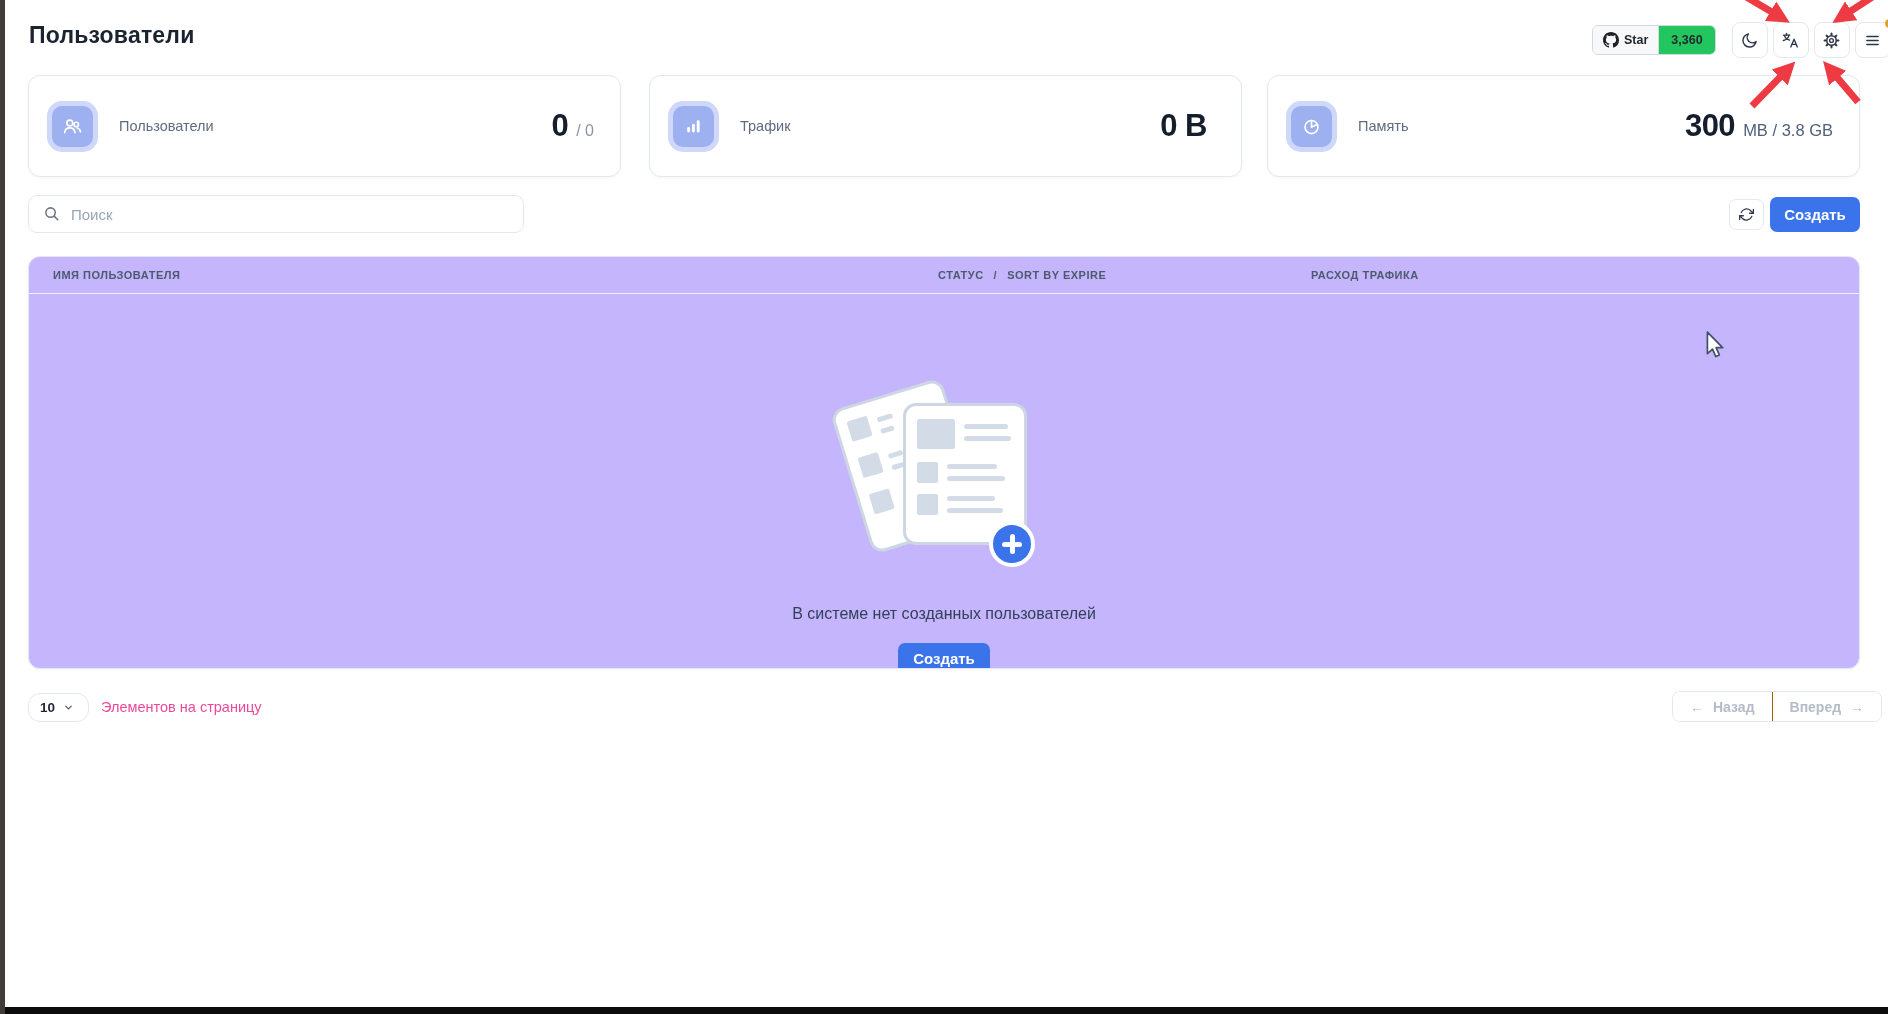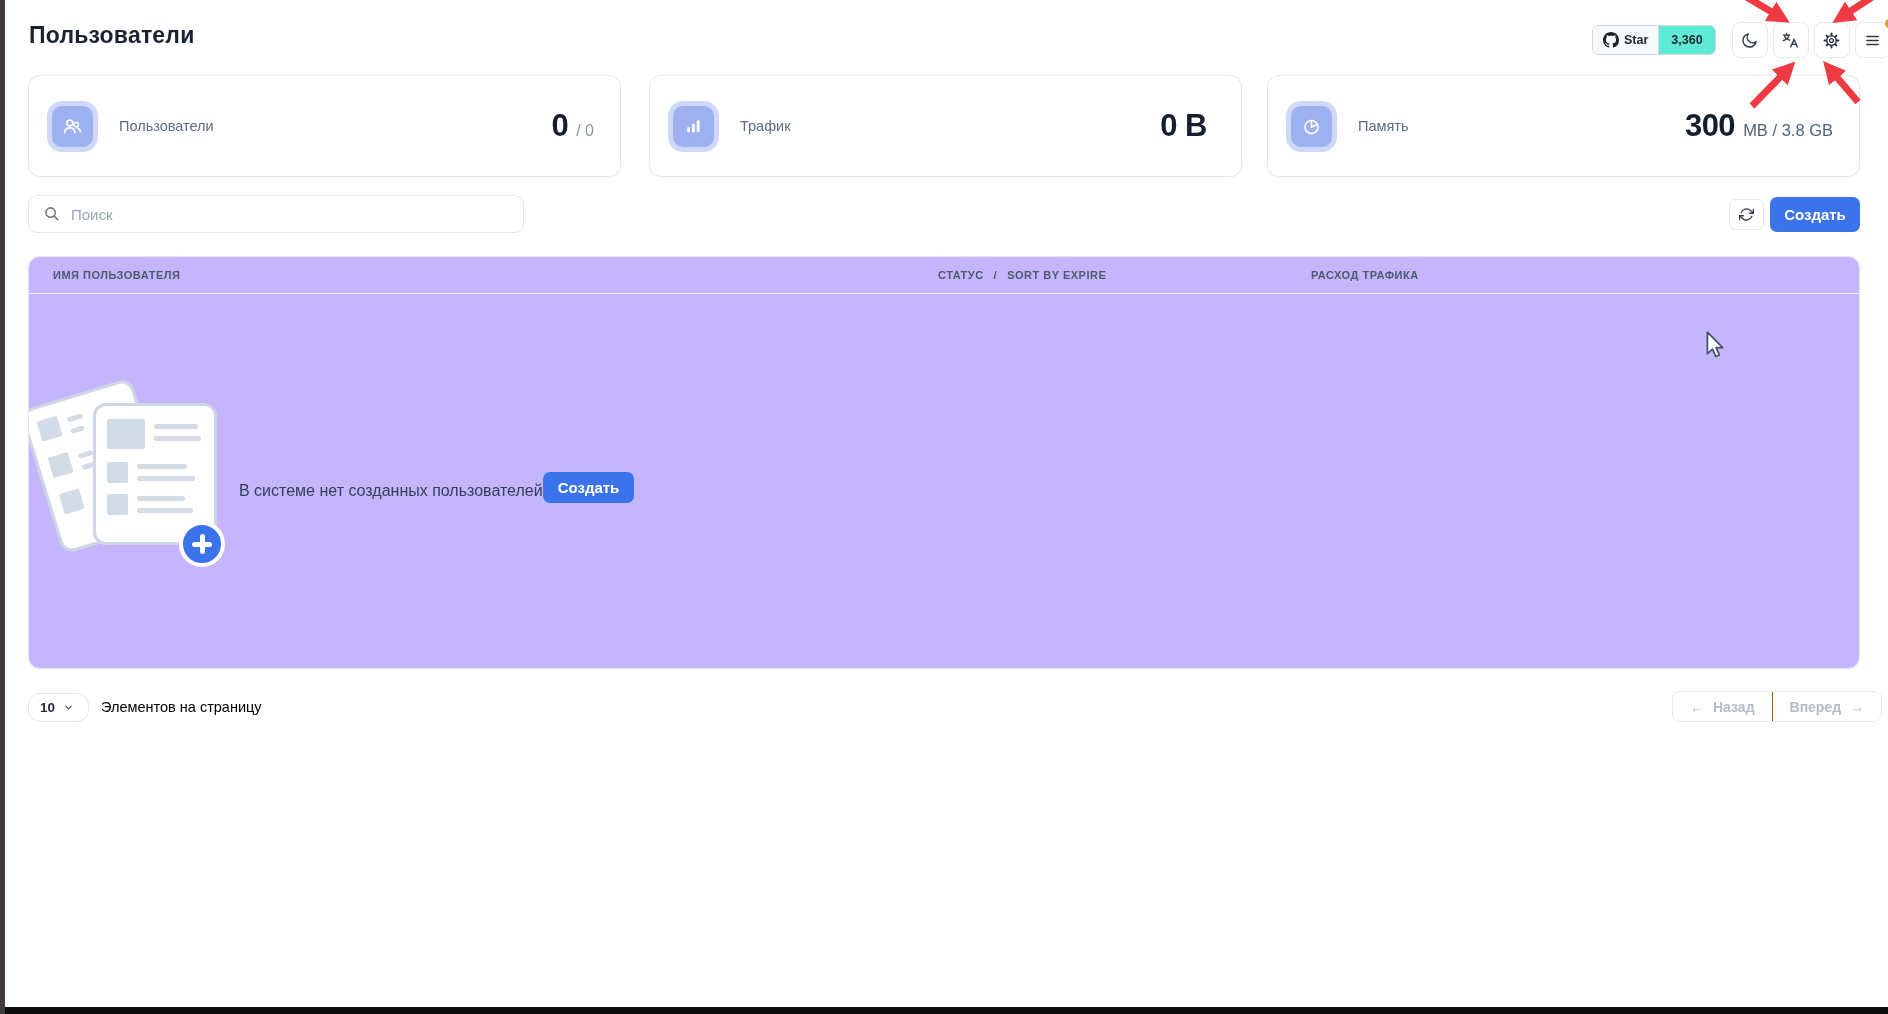--- a/index.html
+++ b/index.html
@@ -11,21 +11,21 @@
   
   .left-edge{position:absolute;left:0;top:0;width:5px;height:1014px;background:#423b37;}
   .bottom-edge{position:absolute;left:5px;top:1007px;width:1883px;height:7px;background:#0c0c0c;}
 
   
   .page-title{position:absolute;left:29px;top:22px;margin:0;font-size:23px;font-weight:700;color:#1b2330;letter-spacing:.2px;}
 
   .topbar{position:absolute;left:1592px;top:22px;height:36px;display:flex;align-items:center;}
   .gh{display:flex;height:30px;border:1px solid #d3d9e0;border-radius:6px;overflow:hidden;font-size:12.5px;font-weight:600;color:#24292f;background:#fff;cursor:pointer;}
   .gh-star{display:flex;align-items:center;gap:5px;padding:0 10px;background:#f6f8fa;border-right:1px solid #d3d9e0;}
-  .gh-count{display:flex;align-items:center;padding:0 12px;background:#5eead4;}
+  .gh-count{display:flex;align-items:center;padding:0 12px;background:#22c55e;}
   .tb-btns{display:flex;gap:5px;margin-left:16px;}
   .icon-btn{width:36px;height:36px;border:1px solid #e4e9f0;border-radius:8px;background:#fff;display:flex;align-items:center;justify-content:center;color:#2d3748;position:relative;padding:0;cursor:pointer;}
   .notif-dot{position:absolute;top:-4px;right:-4px;width:9px;height:9px;border-radius:50%;background:var(--notification-orange,#dfa032);}
 
   .arrows-overlay{position:absolute;left:1690px;top:0;width:198px;height:112px;pointer-events:none;z-index:10;}
 
   
   .card{position:absolute;top:75px;height:102px;width:593px;background:#fff;border:1px solid #e3e8f0;border-radius:12px;box-shadow:0 1px 3px rgba(16,24,40,.04);display:flex;align-items:center;}
   .card.c1{left:28px;}.card.c2{left:649px;}.card.c3{left:1267px;}
   .tile{width:41px;height:41px;border-radius:10px;background:var(--stat-icon-blue,#9db1f1);box-shadow:0 0 0 5px #cfd8f8;margin-left:23px;display:flex;align-items:center;justify-content:center;flex:none;}
@@ -46,21 +46,21 @@
 
   
   .table{position:absolute;left:28px;top:256px;width:1832px;height:413px;border:1px solid #e3e8f0;border-radius:12px;background:#c4b5fd;box-shadow:0 1px 3px rgba(16,24,40,.04);overflow:hidden;}
   .thead{position:relative;height:37px;border-bottom:1px solid #eef1f6;}
   .th{position:absolute;top:12px;font-size:11px;font-weight:700;color:#4d5a6e;letter-spacing:.5px;white-space:nowrap;cursor:pointer;}
   .th-user{left:24px;}
   .th-status{left:909px;display:flex;gap:10px;}
   .th-traffic{left:1282px;}
   .th-sep{color:#4d5a6e;cursor:default;}
 
-  .empty{display:flex;flex-direction:row;align-items:center;padding-top:83px;}
+  .empty{display:flex;flex-direction:column;align-items:center;padding-top:83px;justify-content:space-between;}
   .illus{position:relative;width:210px;height:200px;}
   .doc{border:3px solid #cdd6e2;border-radius:13px;background:#fff;position:absolute;}
   .doc-back{left:10px;top:14px;width:116px;height:150px;transform:rotate(-17deg);padding:12px 10px;}
   .doc-front{left:64px;top:26px;width:124px;height:142px;padding:13px 11px;}
   .drow{display:flex;gap:9px;margin-bottom:11px;}
   .blk{background:#d3dbe6;border-radius:2px;flex:none;}
   .blk-lg{width:38px;height:30px;}
   .blk-sm{width:21px;height:21px;}
   .dlines{display:flex;flex-direction:column;gap:7px;padding-top:5px;}
   .dline{height:5px;border-radius:2.5px;background:#d3dbe6;}
@@ -68,21 +68,21 @@
   .plus-badge i{position:relative;display:block;width:20px;height:20px;}
   .plus-badge i::before,.plus-badge i::after{content:"";position:absolute;background:#fff;border-radius:2.5px;}
   .plus-badge i::before{left:0;top:7.5px;width:20px;height:5px;}
   .plus-badge i::after{left:7.5px;top:0;width:5px;height:20px;}
   .empty-msg{margin-top:28px;font-size:16px;color:#33405a;}
   .empty-create{margin-top:20px;min-width:84px;height:31px;padding:0 15px;}
 
   
   .psize{position:absolute;left:28px;top:693px;width:61px;height:29px;border:1px solid #e3e8f0;border-radius:12px;background:#fff;display:flex;align-items:center;padding:0 9px 0 11px;gap:8px;cursor:pointer;}
   .psize .val{font-size:13.5px;font-weight:600;color:#1f2733;}
-  .plabel{position:absolute;left:101px;top:699px;font-size:14.5px;font-weight:500;color:#000000;}
+  .plabel{position:absolute;left:101px;top:699px;font-size:14.5px;font-weight:500;color:#ec4899;}
   .pgroup{position:absolute;left:1672px;top:691px;height:31px;display:flex;border:1px solid #e3e8f0;border-radius:8px;overflow:hidden;background:#fff;}
   .pbtn{display:flex;align-items:center;gap:9px;padding:0 17px;font-size:14px;font-weight:600;color:#b3bcc8;background:#fff;border:none;font-family:inherit;cursor:default;}
   .pbtn + .pbtn{border-left:1px solid #a16207;}
   .pbtn .arrow-glyph{font-size:14px;}
 
   
   .footer{position:absolute;left:0;top:970px;width:100%;text-align:center;font-size:13.5px;color:#76818f;white-space:pre;}
   .footer .link{color:var(--link-blue,#4299e1);cursor:pointer;}
   .footer .heart{color:var(--heart-red,#f0544f);font-size:14px;}
 

